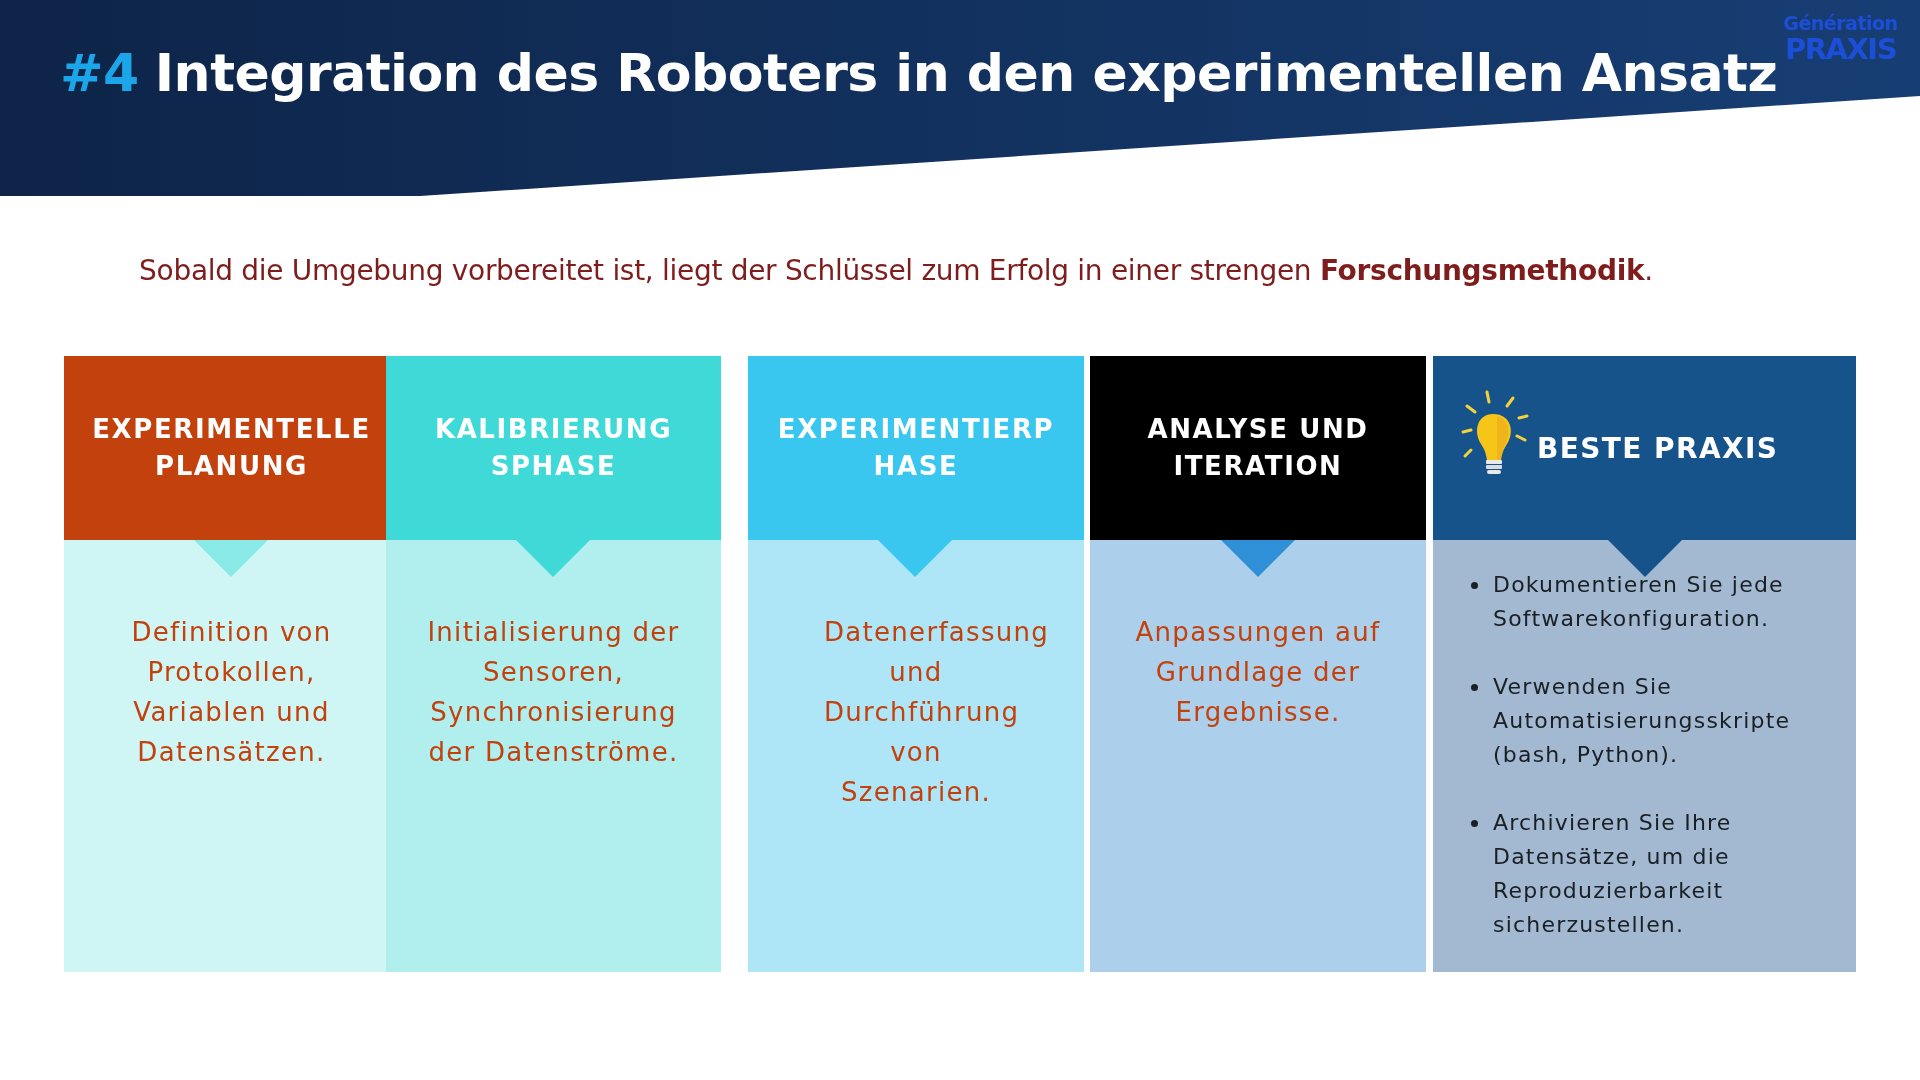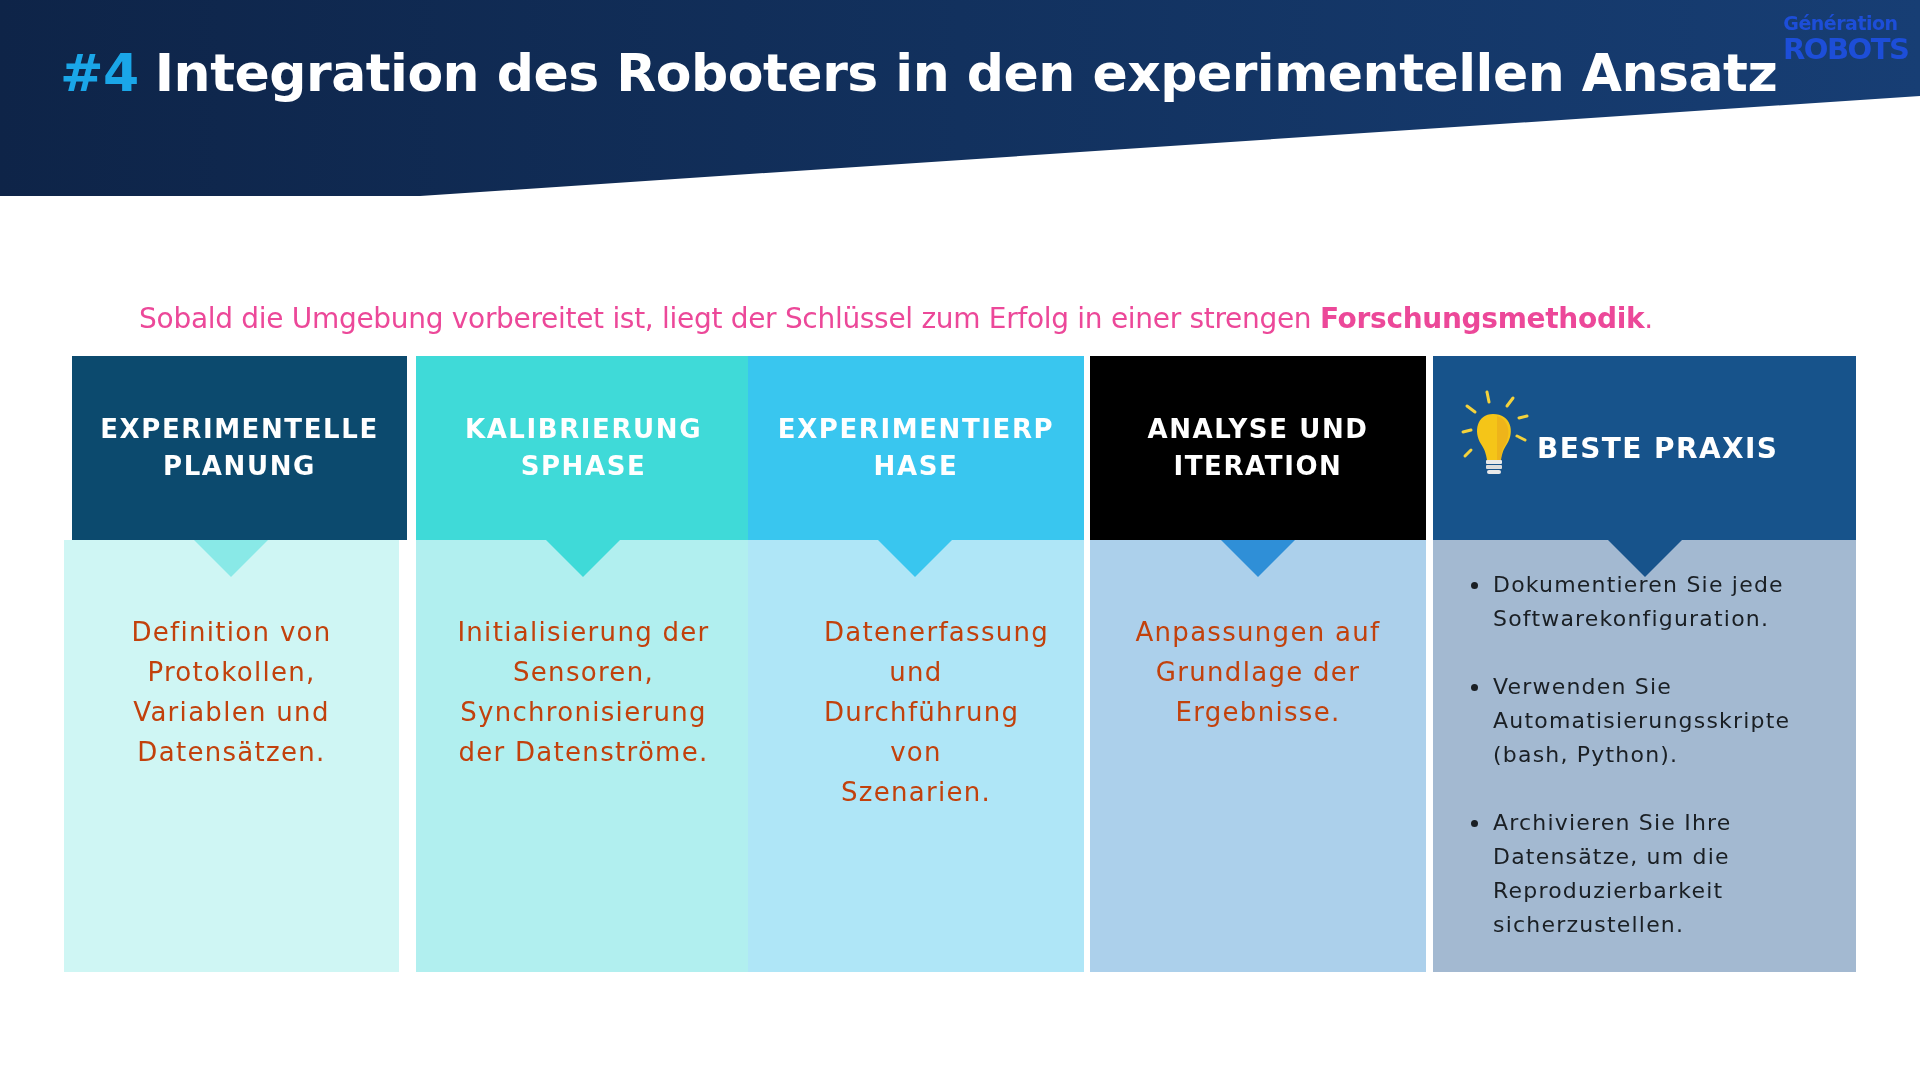--- a/index.html
+++ b/index.html
@@ -21,22 +21,22 @@
 
   .logo {
     position: absolute; right: 22px; top: 14px; width: 115px; text-align: center;
     color: #1d4ed8; font-family: "DejaVu Sans", sans-serif; line-height: 1;
   }
   .logo .l1 { font-size: 19px; font-weight: 600; letter-spacing: -0.5px; display: block; }
   .logo .l2 { font-size: 29px; font-weight: 700; letter-spacing: -1.5px; display: block; margin-top: 2px; }
 
   .subtitle {
     position: absolute; left: 0; top: 254px; width: 1792px; text-align: center;
-    font-family: "DejaVu Sans", sans-serif; font-size: 28px; color: #ec4899;
-    white-space: nowrap; letter-spacing: -0.3px; margin-top: 48px;
+    font-family: "DejaVu Sans", sans-serif; font-size: 28px; color: #7f1d1d;
+    white-space: nowrap; letter-spacing: -0.3px;
   }
   .subtitle b { font-weight: 700; }
 
   .columns { position: absolute; left: 64px; top: 356px; height: 616px; width: 1792px; }
   .col { position: absolute; top: 0; height: 616px; }
   .col-head {
     position: absolute; left: 0; top: 0; width: 100%; height: 184px;
     display: flex; align-items: center; justify-content: center; text-align: center;
     color: #ffffff; font-family: "DejaVu Sans", sans-serif; font-weight: 700;
     font-size: 26px; letter-spacing: 1.6px; line-height: 37px; padding: 0 14px;
@@ -71,35 +71,35 @@
 <body>
 
 <div class="banner"></div>
 
 <h1 class="title">
   <span class="num">#4</span><span>Integration des Roboters in den experimentellen Ansatz</span>
 </h1>
 
 <div class="logo">
   <span class="l1">Génération</span>
-  <span class="l2">ROBOTS</span>
+  <span class="l2">PRAXIS</span>
 </div>
 
 <p class="subtitle"><span>Sobald die Umgebung vorbereitet ist, liegt der Schlüssel zum Erfolg in einer strengen </span><b>Forschungsmethodik</b><span>.</span></p>
 
 <div class="columns">
 
   <div class="col" style="left:0; width:335px;">
     <div class="col-body" style="background:#cff6f4;"></div>
-    <div class="col-head" style="background:#0c4a6e;margin-left:8px;">EXPERIMENTELLE PLANUNG</div>
+    <div class="col-head" style="background:#c2410c;">EXPERIMENTELLE PLANUNG</div>
     <div class="pointer" style="left:130px; border-top-color:#89e9e7;"></div>
     <div class="col-text">Definition von Protokollen, Variablen und Datensätzen.</div>
   </div>
 
-  <div class="col" style="left:352px; width:335px;">
+  <div class="col" style="left:322px; width:335px;">
     <div class="col-body" style="background:#b1efef;"></div>
     <div class="col-head" style="background:#3fdad8;">KALIBRIERUNG SPHASE</div>
     <div class="pointer" style="left:130px; border-top-color:#3fdad8;"></div>
     <div class="col-text">Initialisierung der Sensoren, Synchronisierung der Datenströme.</div>
   </div>
 
   <div class="col" style="left:684px; width:336px;">
     <div class="col-body" style="background:#afe6f7;"></div>
     <div class="col-head" style="background:#39c6ef;">EXPERIMENTIERP HASE</div>
     <div class="pointer" style="left:130px; border-top-color:#39c6ef;"></div>

